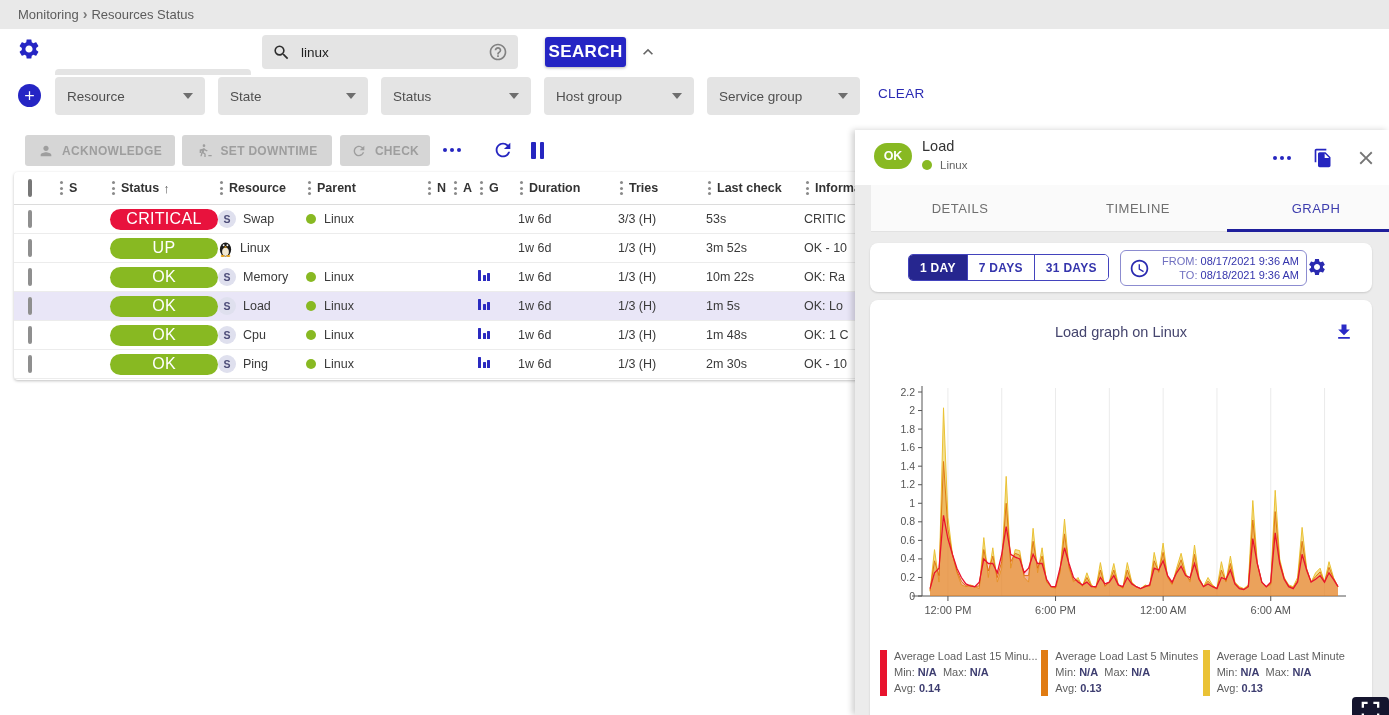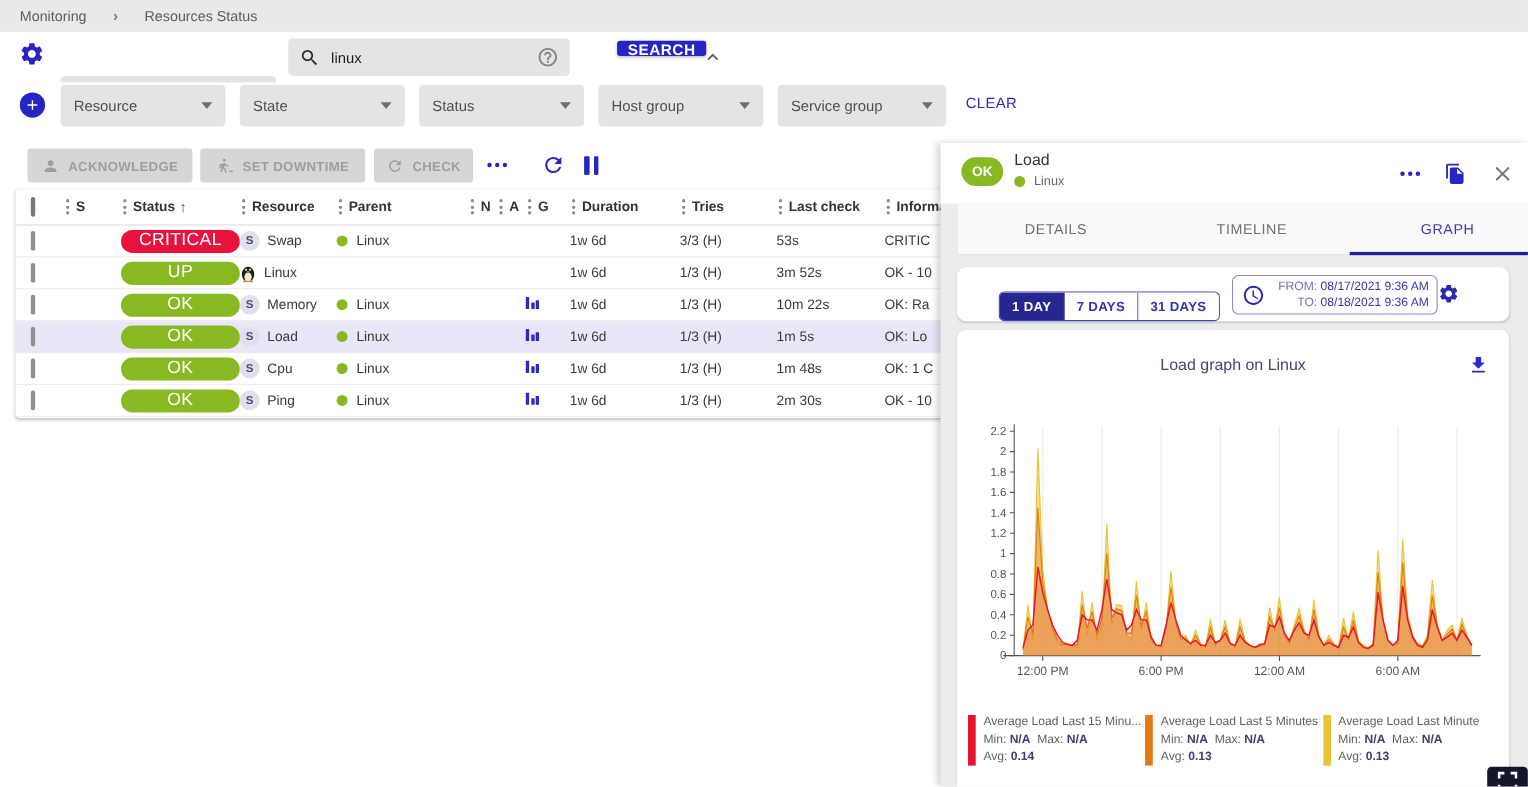--- a/index.html
+++ b/index.html
@@ -1,32 +1,32 @@
 <!DOCTYPE html>
 <html><head>
 <meta charset="utf-8">
 <style>
   * { margin:0; padding:0; box-sizing:border-box; }
   html,body { width:1389px; height:715px; }
   body { font-family:"Liberation Sans","DejaVu Sans",sans-serif; background:#fff; overflow:hidden; position:relative; }
 
   
-  .breadcrumb-bar { position:absolute; left:0; top:0; width:1389px; height:29px; background:#e9e9e9; display:flex; align-items:center; padding-left:18px; gap:24px; font-size:13px; color:#5c5c5c; }
+  .breadcrumb-bar { position:absolute; left:0; top:0; width:1389px; height:29px; background:#e9e9e9; display:flex; align-items:center; padding-left:18px; gap:4px; font-size:13px; color:#5c5c5c; }
   .crumb-sep { color:#7a7a7a; font-size:14px; font-weight:bold; transform:translateY(-1px); }
 
   
   .filter-row1 { position:absolute; left:0; top:29px; width:1389px; height:46px; background:#fff; }
   .gear-main { position:absolute; left:17px; top:8px; width:24px; height:24px; color:#2525c4; }
   .preset-select { position:absolute; left:55px; top:6px; width:196px; height:34px; background:#e4e4e4; border-radius:4px; display:flex; align-items:center; padding:0 12px; font-size:13.5px; color:#b91c1c; cursor:pointer;margin-top:34px; }
   .tri-down { width:0; height:0; border-left:5px solid transparent; border-right:5px solid transparent; border-top:6px solid #6e6e6e; margin-left:auto; }
   .search-box { position:absolute; left:262px; top:6px; width:256px; height:34px; background:#e4e4e4; border-radius:4px; display:flex; align-items:center; padding:0 10px; gap:10px; }
   .search-box svg.mag { width:19px; height:19px; color:#2d2d2d; }
   .search-text { font-size:13.5px; color:#1f1f1f; flex:1; }
   .help-ic { width:20px; height:20px; color:#828282; }
-  .search-btn { position:absolute; left:561px; top:8px; width:81px; height:14px; background:#2525c4; color:#fff; border:none; border-radius:3px; font-size:14px; font-weight:bold; letter-spacing:.4px; font-family:inherit; cursor:pointer; box-shadow:0 1px 3px rgba(0,0,0,.3); }
+  .search-btn { position:absolute; left:545px; top:8px; width:81px; height:30px; background:#2525c4; color:#fff; border:none; border-radius:3px; font-size:17px; font-weight:bold; letter-spacing:.4px; font-family:inherit; cursor:pointer; box-shadow:0 1px 3px rgba(0,0,0,.3); }
   .collapse-ic { position:absolute; left:638px; top:13px; width:20px; height:20px; color:#666; cursor:pointer; }
 
   
   .filter-row2 { position:absolute; left:0; top:75px; width:1389px; height:47px; background:#fff; }
   .add-filter-btn { position:absolute; left:18px; top:9px; width:23px; height:23px; border-radius:50%; background:#2525c4; color:#fff; display:flex; align-items:center; justify-content:center; cursor:pointer; }
   .add-filter-btn svg { width:15px; height:15px; }
   .crit-select { position:absolute; top:2px; height:38px; width:150px; background:#e4e4e4; border-radius:4px; display:flex; align-items:center; padding:0 12px; font-size:13.5px; color:#4f4f4f; cursor:pointer; }
   .clear-link { position:absolute; left:878px; top:11px; font-size:13.5px; color:#2b2bb4; letter-spacing:.3px; cursor:pointer; }
 
   
@@ -67,21 +67,21 @@
   .p-sub { position:absolute; left:67px; top:29px; display:flex; align-items:center; font-size:11.5px; color:#666; }
   .p-actions { position:absolute; right:12px; top:0; height:55px; display:flex; align-items:center; gap:22px; }
   .p-actions .copy-ic { width:20px; height:20px; color:#2626c0; cursor:pointer; }
   .p-actions .close-ic { width:22px; height:22px; color:#757575; cursor:pointer; }
   .tabbar { position:absolute; left:0; top:55px; width:100%; height:47px; background:#fafafa; display:flex; border-bottom:1px solid #e2e2e2;margin-left:16px; }
   .tab { flex:1; display:flex; align-items:center; justify-content:center; font-size:13px; letter-spacing:.5px; color:#6f6f6f; cursor:pointer; position:relative; }
   .tab.active { color:#3d3dae; }
   .tab.active::after { content:""; position:absolute; left:0; bottom:-1px; width:100%; height:3px; background:#1f1f9c; }
 
   .range-card { position:absolute; left:15px; top:113px; width:502px; height:49px; background:#fff; border-radius:8px; box-shadow:0 1px 2px rgba(0,0,0,.15); }
-  .range-group { position:absolute; left:38px; top:22px; height:27px; display:flex; border:1px solid #4343bd; border-radius:5px; overflow:hidden;justify-content:center; }
+  .range-group { position:absolute; left:38px; top:11px; height:27px; display:flex; border:1px solid #4343bd; border-radius:5px; overflow:hidden;justify-content:center; }
   .range-btn { padding:0 11px; display:flex; align-items:center; font-size:12px; font-weight:bold; color:#3434ac; background:#fff; border:none; border-right:1px solid #4343bd; font-family:inherit; letter-spacing:.3px; cursor:pointer; }
   .range-btn:last-child { border-right:none; }
   .range-btn.active { background:#26268f; color:#fff; }
   .date-box { position:absolute; left:250px; top:7px; width:187px; height:36px; border:1px solid #8c8cd0; border-radius:6px; display:flex; align-items:center; padding:0 8px; gap:12px; cursor:pointer; }
   .clock-ic { width:21px; height:21px; color:#2a2ab0; flex:none; }
   .date-lines { flex:1; font-size:11px; color:#3434ac; text-align:right; line-height:14px; white-space:nowrap; }
   .date-lines .lbl { color:#7070c0; }
   .gear-small { position:absolute; right:45px; top:14px; width:20px; height:20px; color:#2a2ab0; cursor:pointer; }
 
   .graph-card { position:absolute; left:15px; top:170px; width:502px; height:560px; background:#fff; border-radius:8px; box-shadow:0 1px 2px rgba(0,0,0,.15); }

